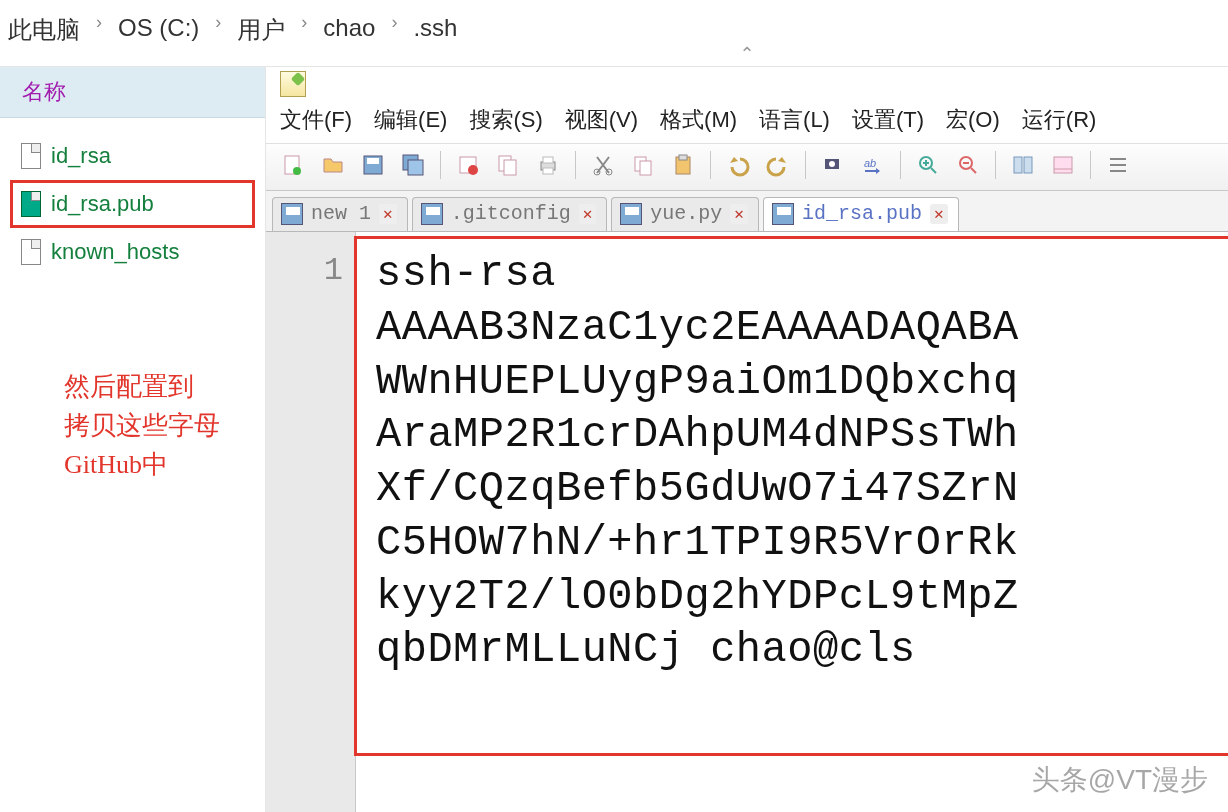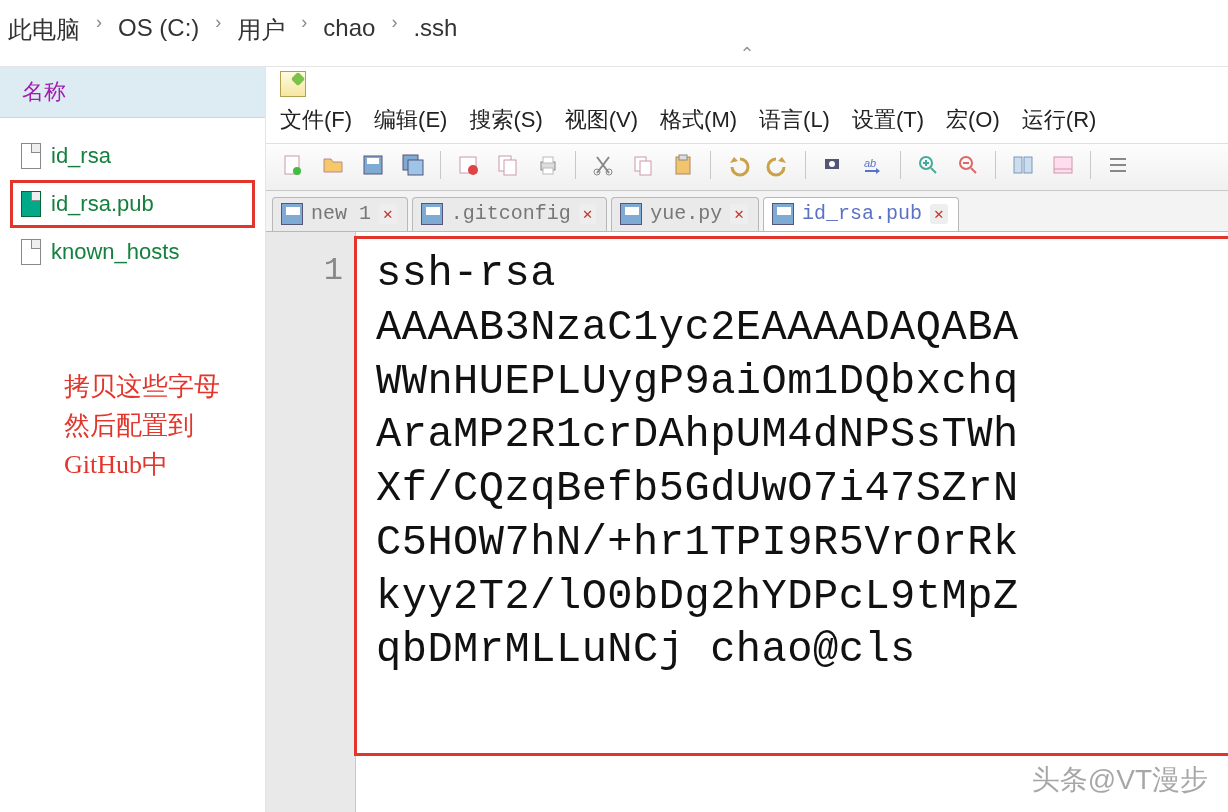--- a/index.html
+++ b/index.html
@@ -170,22 +170,22 @@
       <div class="file-item sel">
         <span class="file-icon pub"></span>
         <span>id_rsa.pub</span>
       </div>
       <div class="file-item">
         <span class="file-icon"></span>
         <span>known_hosts</span>
       </div>
     </div>
     <div class="annotation">
+      <div>然后配置到</div>
       <div>拷贝这些字母</div>
-      <div>然后配置到</div>
       <div>GitHub中</div>
     </div>
   </div>
 
   <div class="notepad">
     <div class="resize-chevron">⌃</div>
 
     <div class="np-titlebar">
       <span class="np-icon"></span>
     </div>

